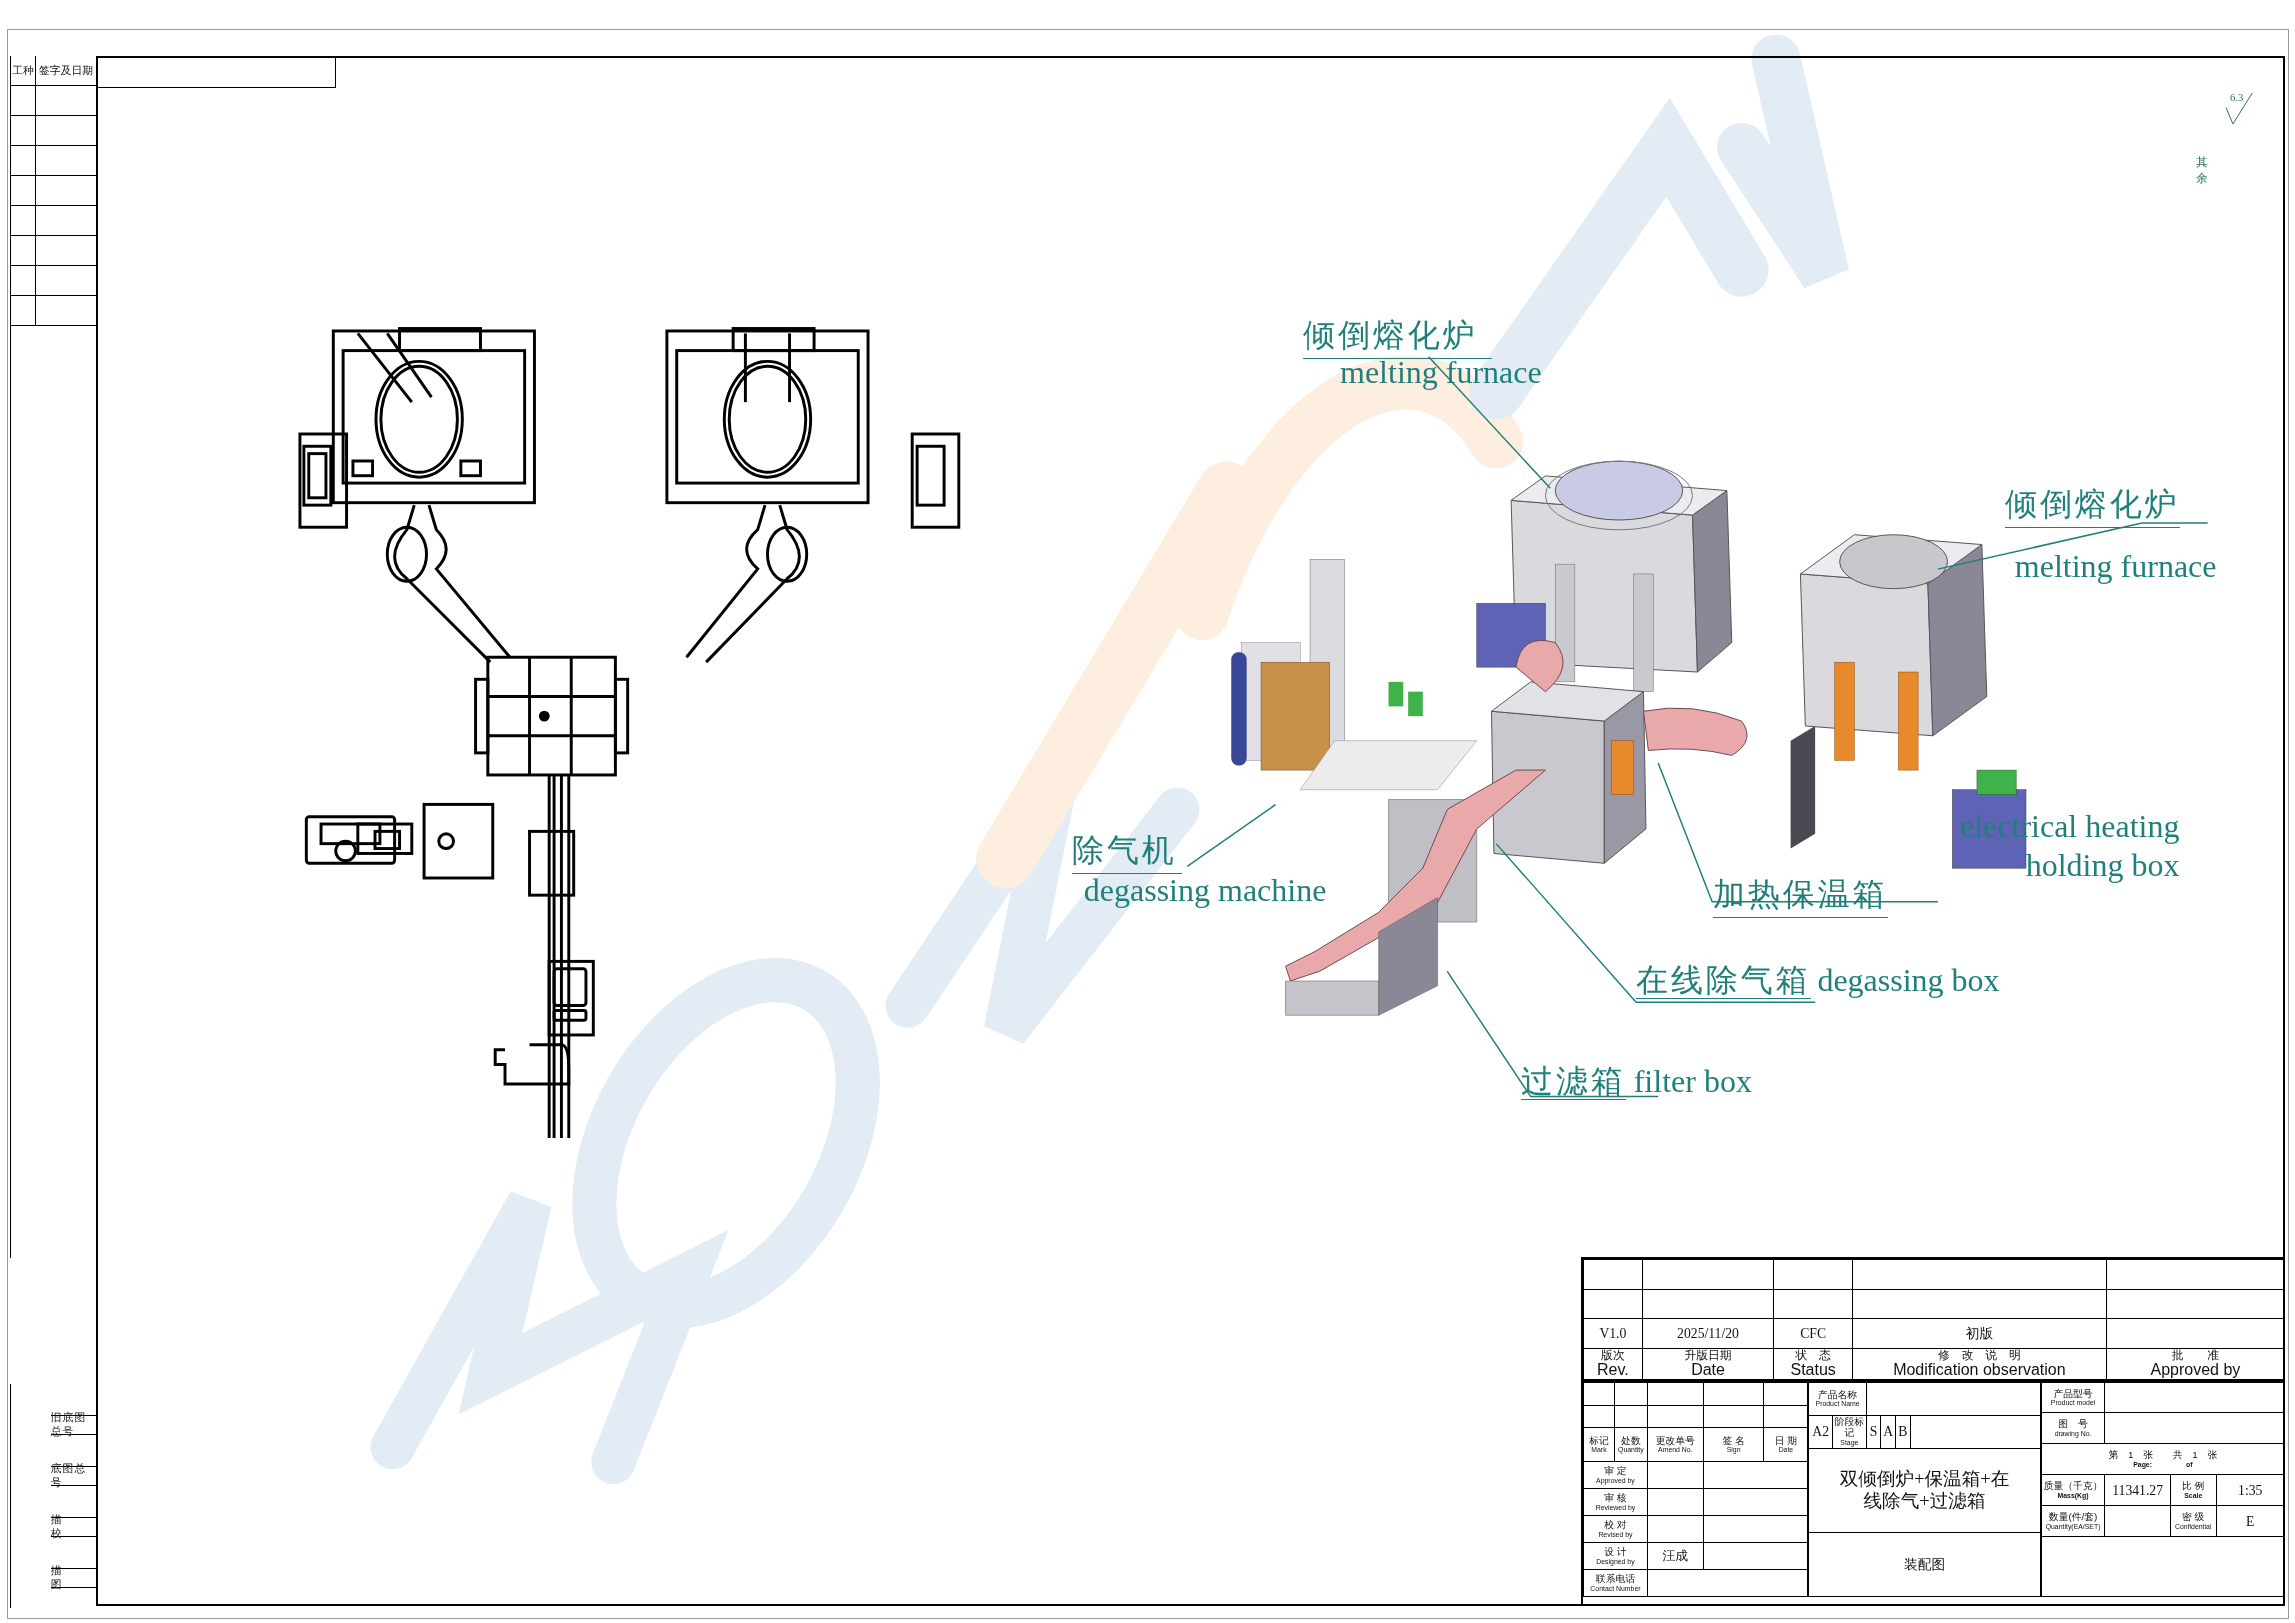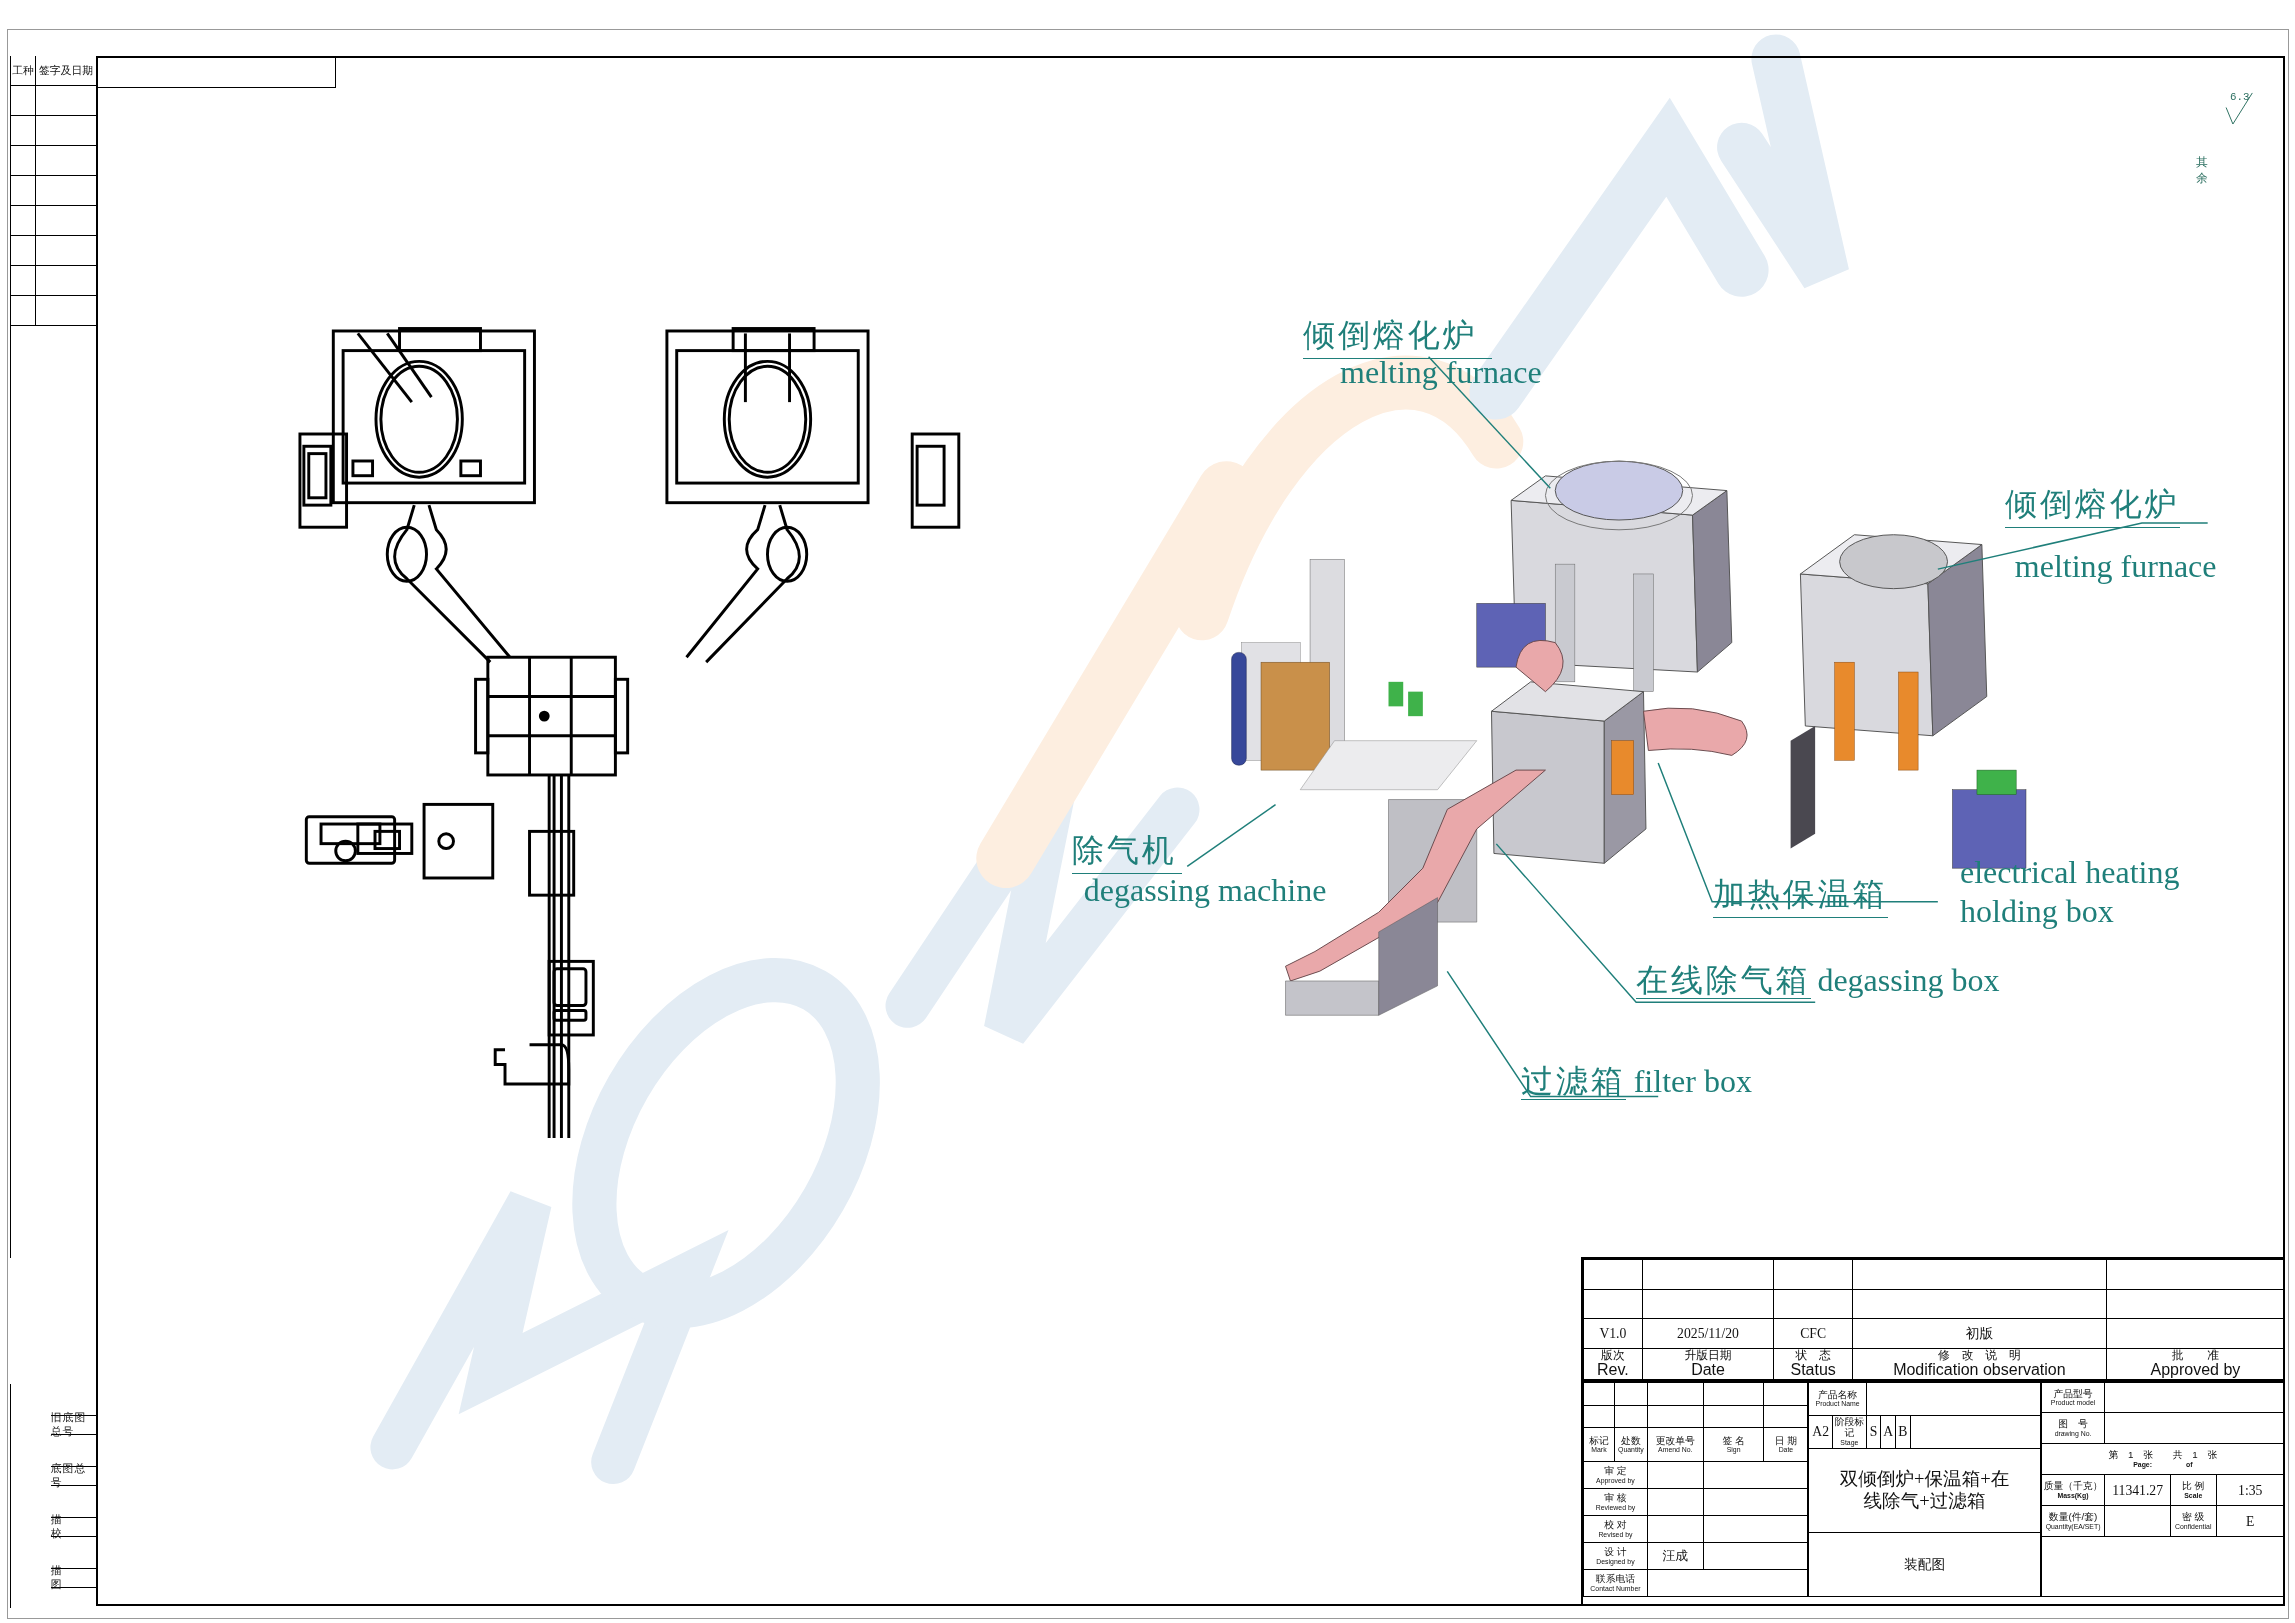--- a/index.html
+++ b/index.html
@@ -104,21 +104,21 @@
   <div class="sb-row">底图总号</div>
   <div class="sb-gap" style="border-top:1px solid #000"></div>
   <div class="sb-row">描　　校</div>
   <div class="sb-gap" style="border-top:1px solid #000"></div>
   <div class="sb-row">描　　图</div>
   <div style="border-top:1px solid #000;height:19.6px"></div>
 </div>
 
 <div class="abs finish">
   <span style="font-size:11.8px;position:absolute;top:15.7px;left:0;margin-top:48px;">其余</span>
-  <span style="font-size:10.8px;position:absolute;top:0;left:34px;font-family:Liberation Mono, monospace;">6.3</span>
+  <span style="font-size:10.8px;position:absolute;top:0;left:34px;">6.3</span>
   <svg width="29.4" height="34" style="position:absolute;left:29.4px;top:0" viewBox="0 0 60 70">
       <polyline points="2,34 16,68 56,4" fill="none" stroke="#2a6e5f" stroke-width="2"></polyline>
     </svg>
 </div>
 
 <svg class="abs" style="left:294px;top:304px" width="736" height="834" viewBox="0 0 1500 1700" fill="none" stroke="#000" stroke-width="6">
 
   <g>
     <rect x="215" y="50" width="165" height="45"></rect>
     <rect x="80" y="55" width="410" height="350"></rect>
@@ -255,21 +255,21 @@
 </div>
 
 <div class="abs callout" style="left:1072px;top:829px;">
   <div class="cn uline" style="display:inline-block;padding-right:4.9px;">除气机</div>
   <div class="en" style="margin-left:11.8px;margin-top:-2px;">degassing machine</div>
 </div>
 
 <div class="abs callout" style="left:1713px;top:861px;">
   <div class="cn uline" style="display:inline-block;margin-top:12px;">加热保温箱</div>
 </div>
-<div class="abs callout" style="left:1960px;top:854px;">
+<div class="abs callout" style="left:1960px;top:808px;text-align:right;">
   <div class="en">electrical heating</div>
   <div class="en" style="margin-top:2px;">holding box</div>
 </div>
 
 <div class="abs callout" style="left:1636px;top:959px;">
   <span class="cn uline">在线除气箱</span>
   <span class="en" style="margin-left:4.9px;">degassing box</span>
 </div>
 
 <div class="abs callout" style="left:1521px;top:1060px;">

